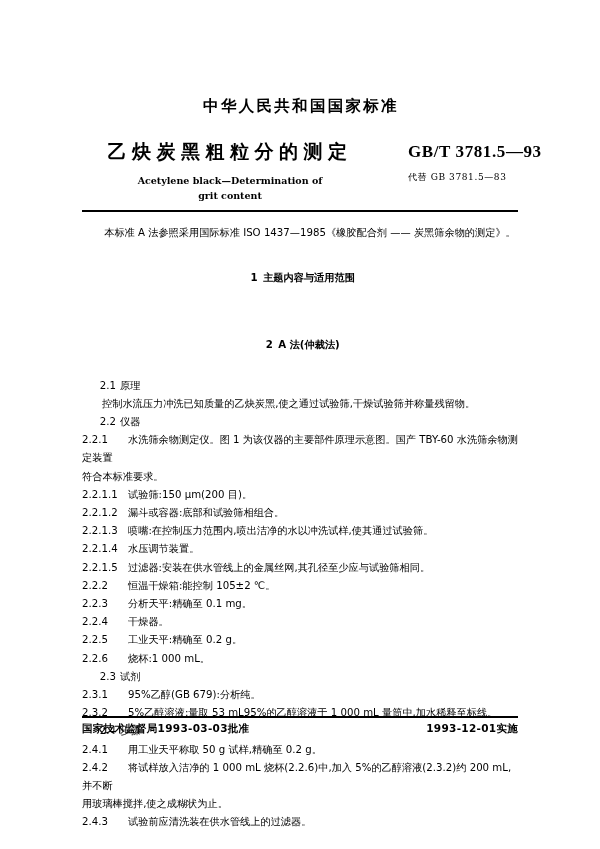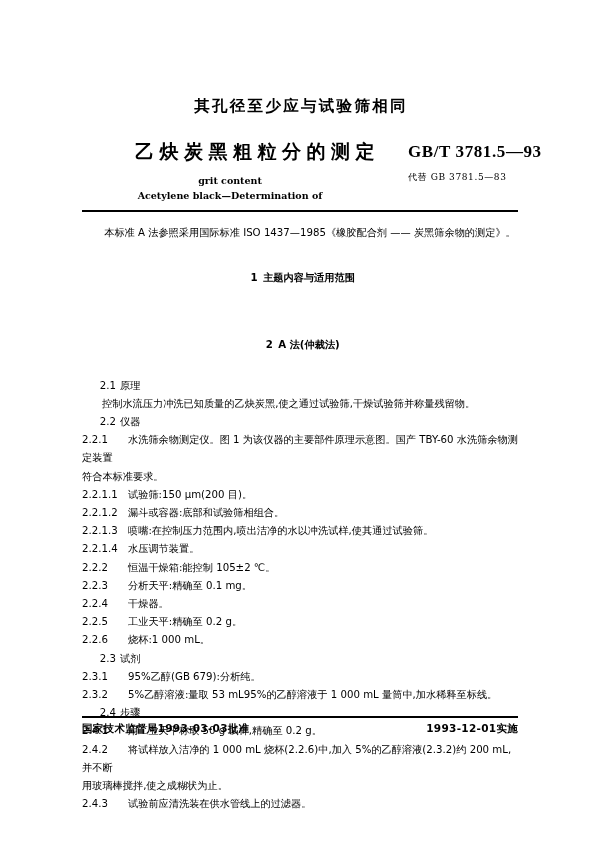--- a/index.html
+++ b/index.html
@@ -39,21 +39,21 @@
   .title-row {
     position: relative;
     margin-top: 22px;
     height: 66px;
   }
   .doc-title {
     position: absolute;
     left: 80px;
     top: 0px;
     width: 300px;
-    text-align: right;
+    text-align: center;
     font-size: 19px;
     font-weight: bold;
     letter-spacing: 5.5px;
   }
   .en-title {
     position: absolute;
     left: 80px;
     top: 34px;
     width: 300px;
     text-align: center;
@@ -157,27 +157,27 @@
     top: 0;
     letter-spacing: 0.3px;
   }
 </style>
 </head>
 <body>
 
 <div class="page">
 
   <div class="header">
-    <div class="nation-line">其孔径至少应与试验筛相同</div>
+    <div class="nation-line">中华人民共和国国家标准</div>
 
     <div class="title-row">
       <div class="doc-title">乙炔炭黑粗粒分的测定</div>
       <div class="en-title">
+        <div>Acetylene black—Determination of</div>
         <div>grit content</div>
-        <div>Acetylene black—Determination of</div>
       </div>
       <div class="std-no">GB/T  3781.5—93</div>
       <div class="std-replaces">代替 GB  3781.5—83</div>
     </div>
   </div>
 
   <div class="rule-top"></div>
 
   <div class="body">
 
@@ -201,20 +201,21 @@
 
     <p class="sub"><span class="num w3">2.2</span><span>仪器</span></p>
 
     <p class="sub"><span class="num w4">2.2.1</span><span>水洗筛余物测定仪。图 1 为该仪器的主要部件原理示意图。国产 TBY-60 水洗筛余物测定装置</span></p>
     <p class="sub cont"><span>符合本标准要求。</span></p>
 
     <p class="sub"><span class="num w4">2.2.1.1</span><span>试验筛:150 μm(200 目)。</span></p>
     <p class="sub"><span class="num w4">2.2.1.2</span><span>漏斗或容器:底部和试验筛相组合。</span></p>
     <p class="sub"><span class="num w4">2.2.1.3</span><span>喷嘴:在控制压力范围内,喷出洁净的水以冲洗试样,使其通过试验筛。</span></p>
     <p class="sub"><span class="num w4">2.2.1.4</span><span>水压调节装置。</span></p>
+    <p class="sub"><span class="num w4">2.2.1.5</span><span>过滤器:安装在供水管线上的金属丝网,其孔径至少应与试验筛相同。</span></p>
     <p class="sub"><span class="num w4">2.2.2</span><span>恒温干燥箱:能控制 105±2 ℃。</span></p>
     <p class="sub"><span class="num w4">2.2.3</span><span>分析天平:精确至 0.1 mg。</span></p>
     <p class="sub"><span class="num w4">2.2.4</span><span>干燥器。</span></p>
     <p class="sub"><span class="num w4">2.2.5</span><span>工业天平:精确至 0.2 g。</span></p>
     <p class="sub"><span class="num w4">2.2.6</span><span>烧杯:1 000 mL。</span></p>
 
     <p class="sub"><span class="num w3">2.3</span><span>试剂</span></p>
     <p class="sub"><span class="num w4">2.3.1</span><span>95%乙醇(GB 679):分析纯。</span></p>
     <p class="sub"><span class="num w4">2.3.2</span><span>5%乙醇溶液:量取 53 mL95%的乙醇溶液于 1 000 mL 量筒中,加水稀释至标线。</span></p>
 

